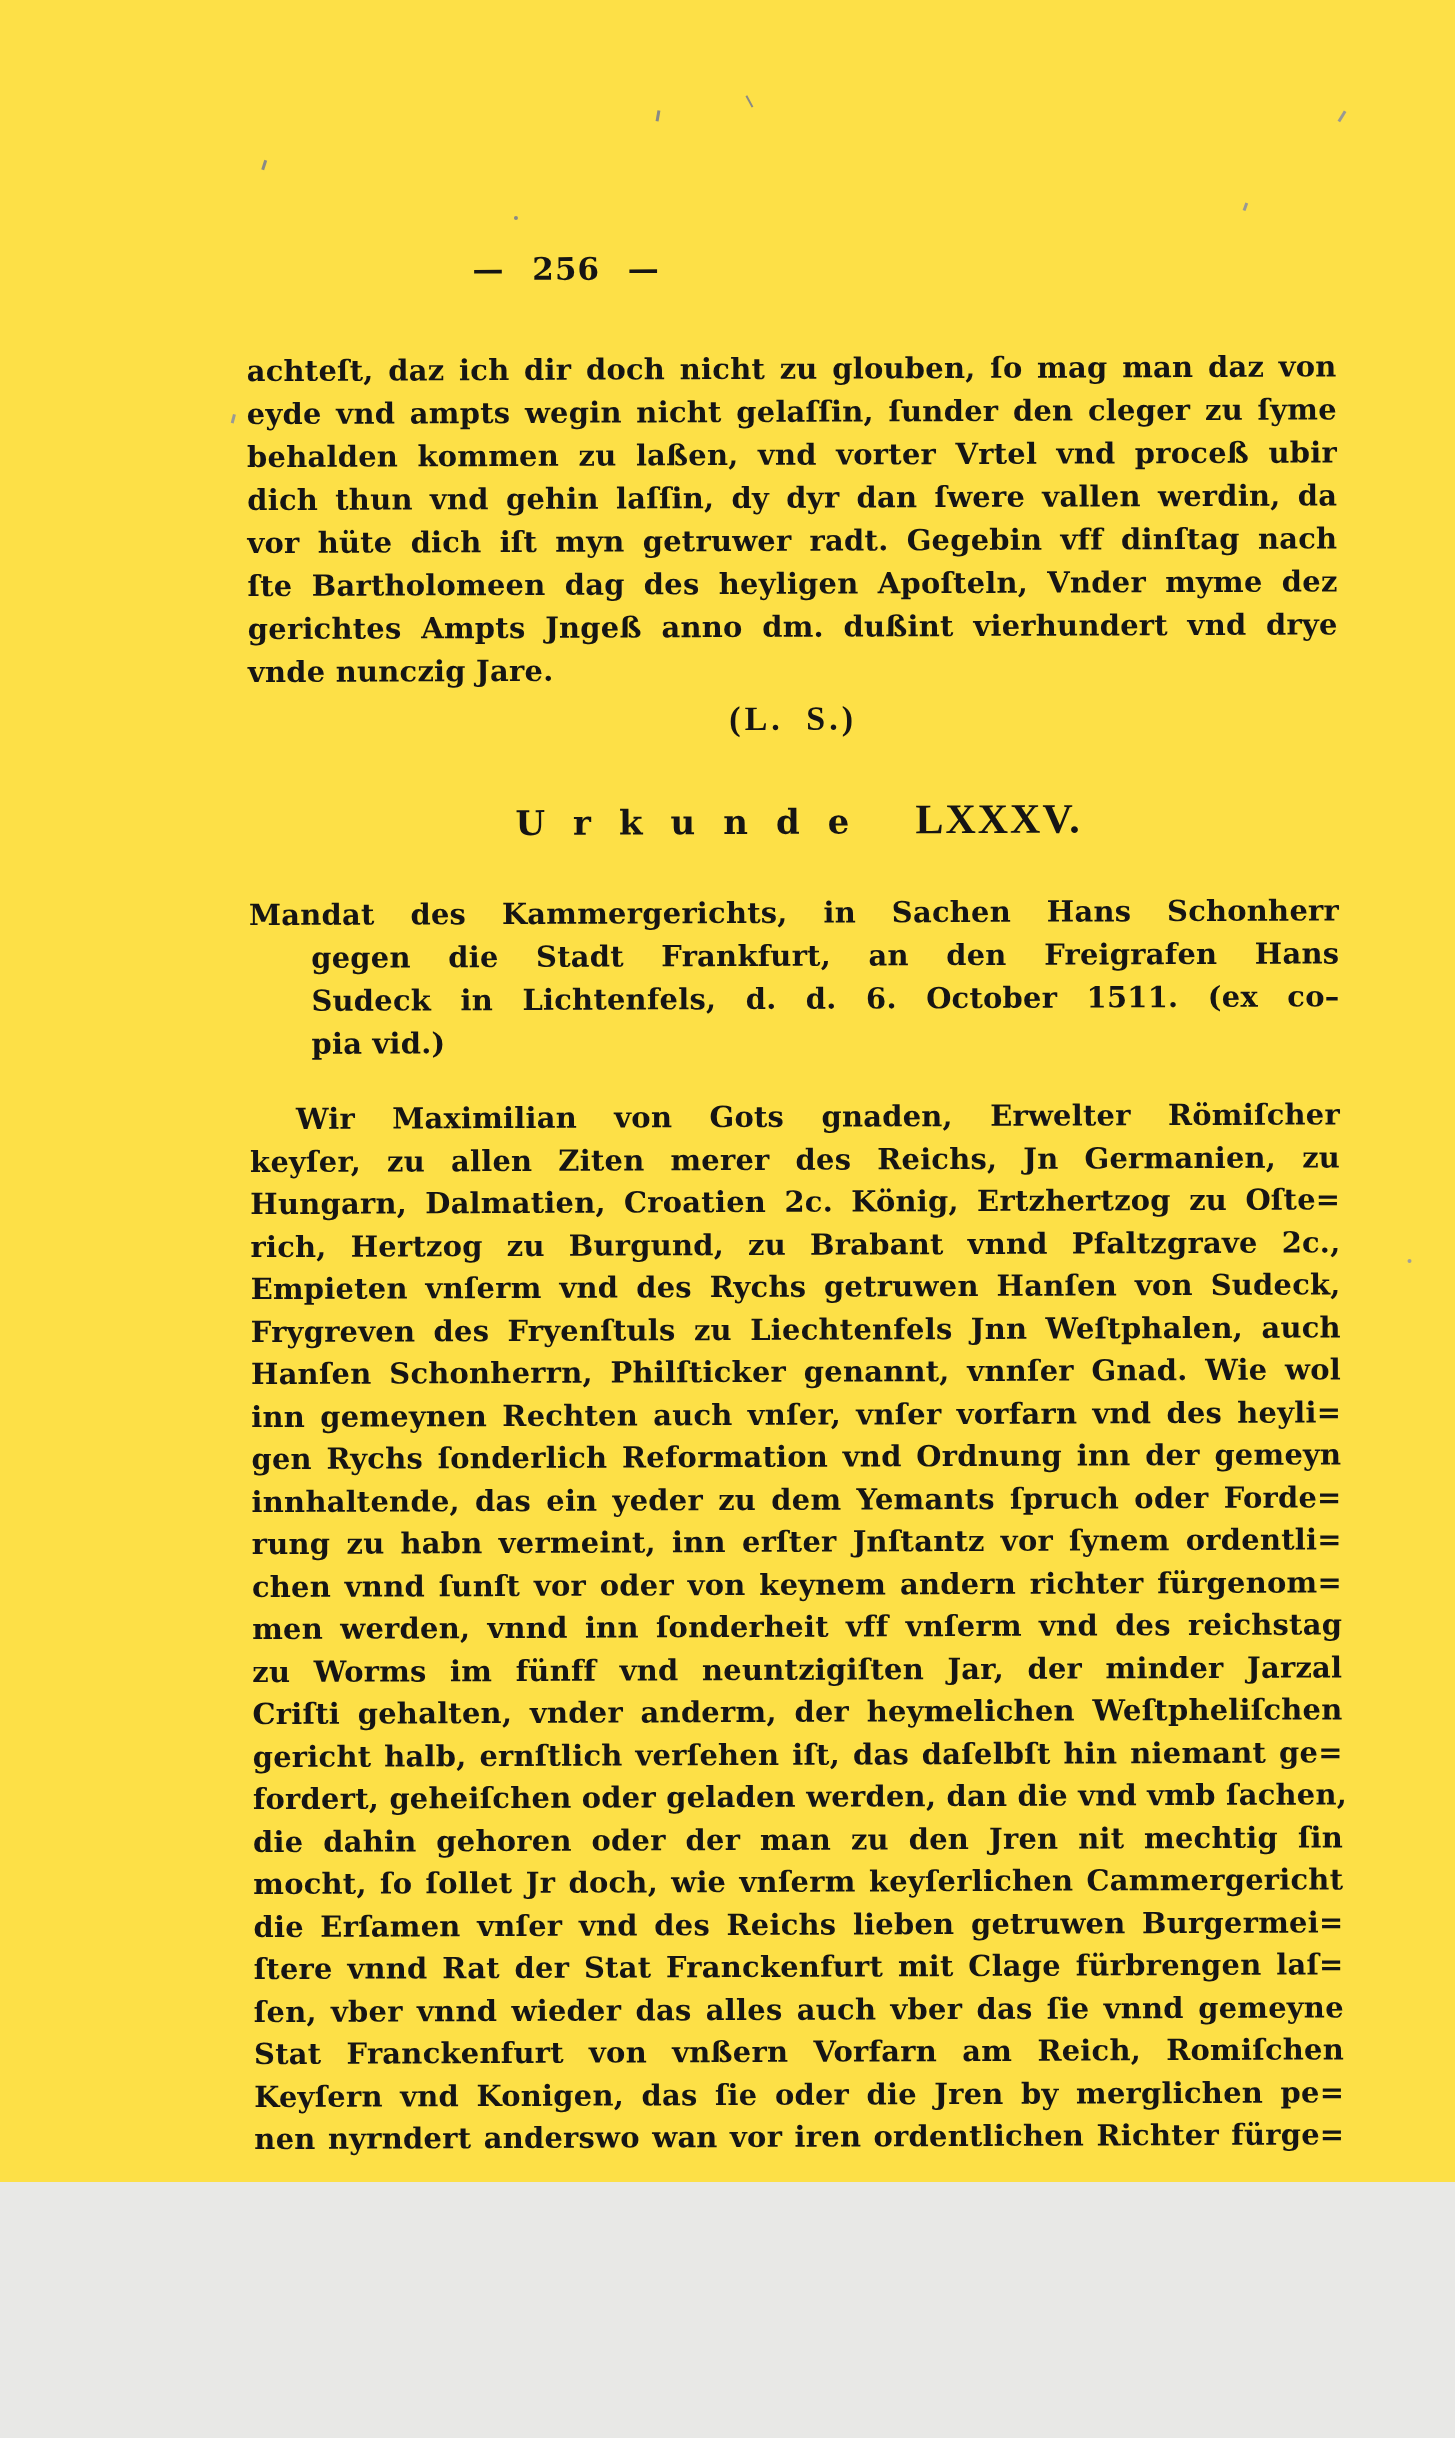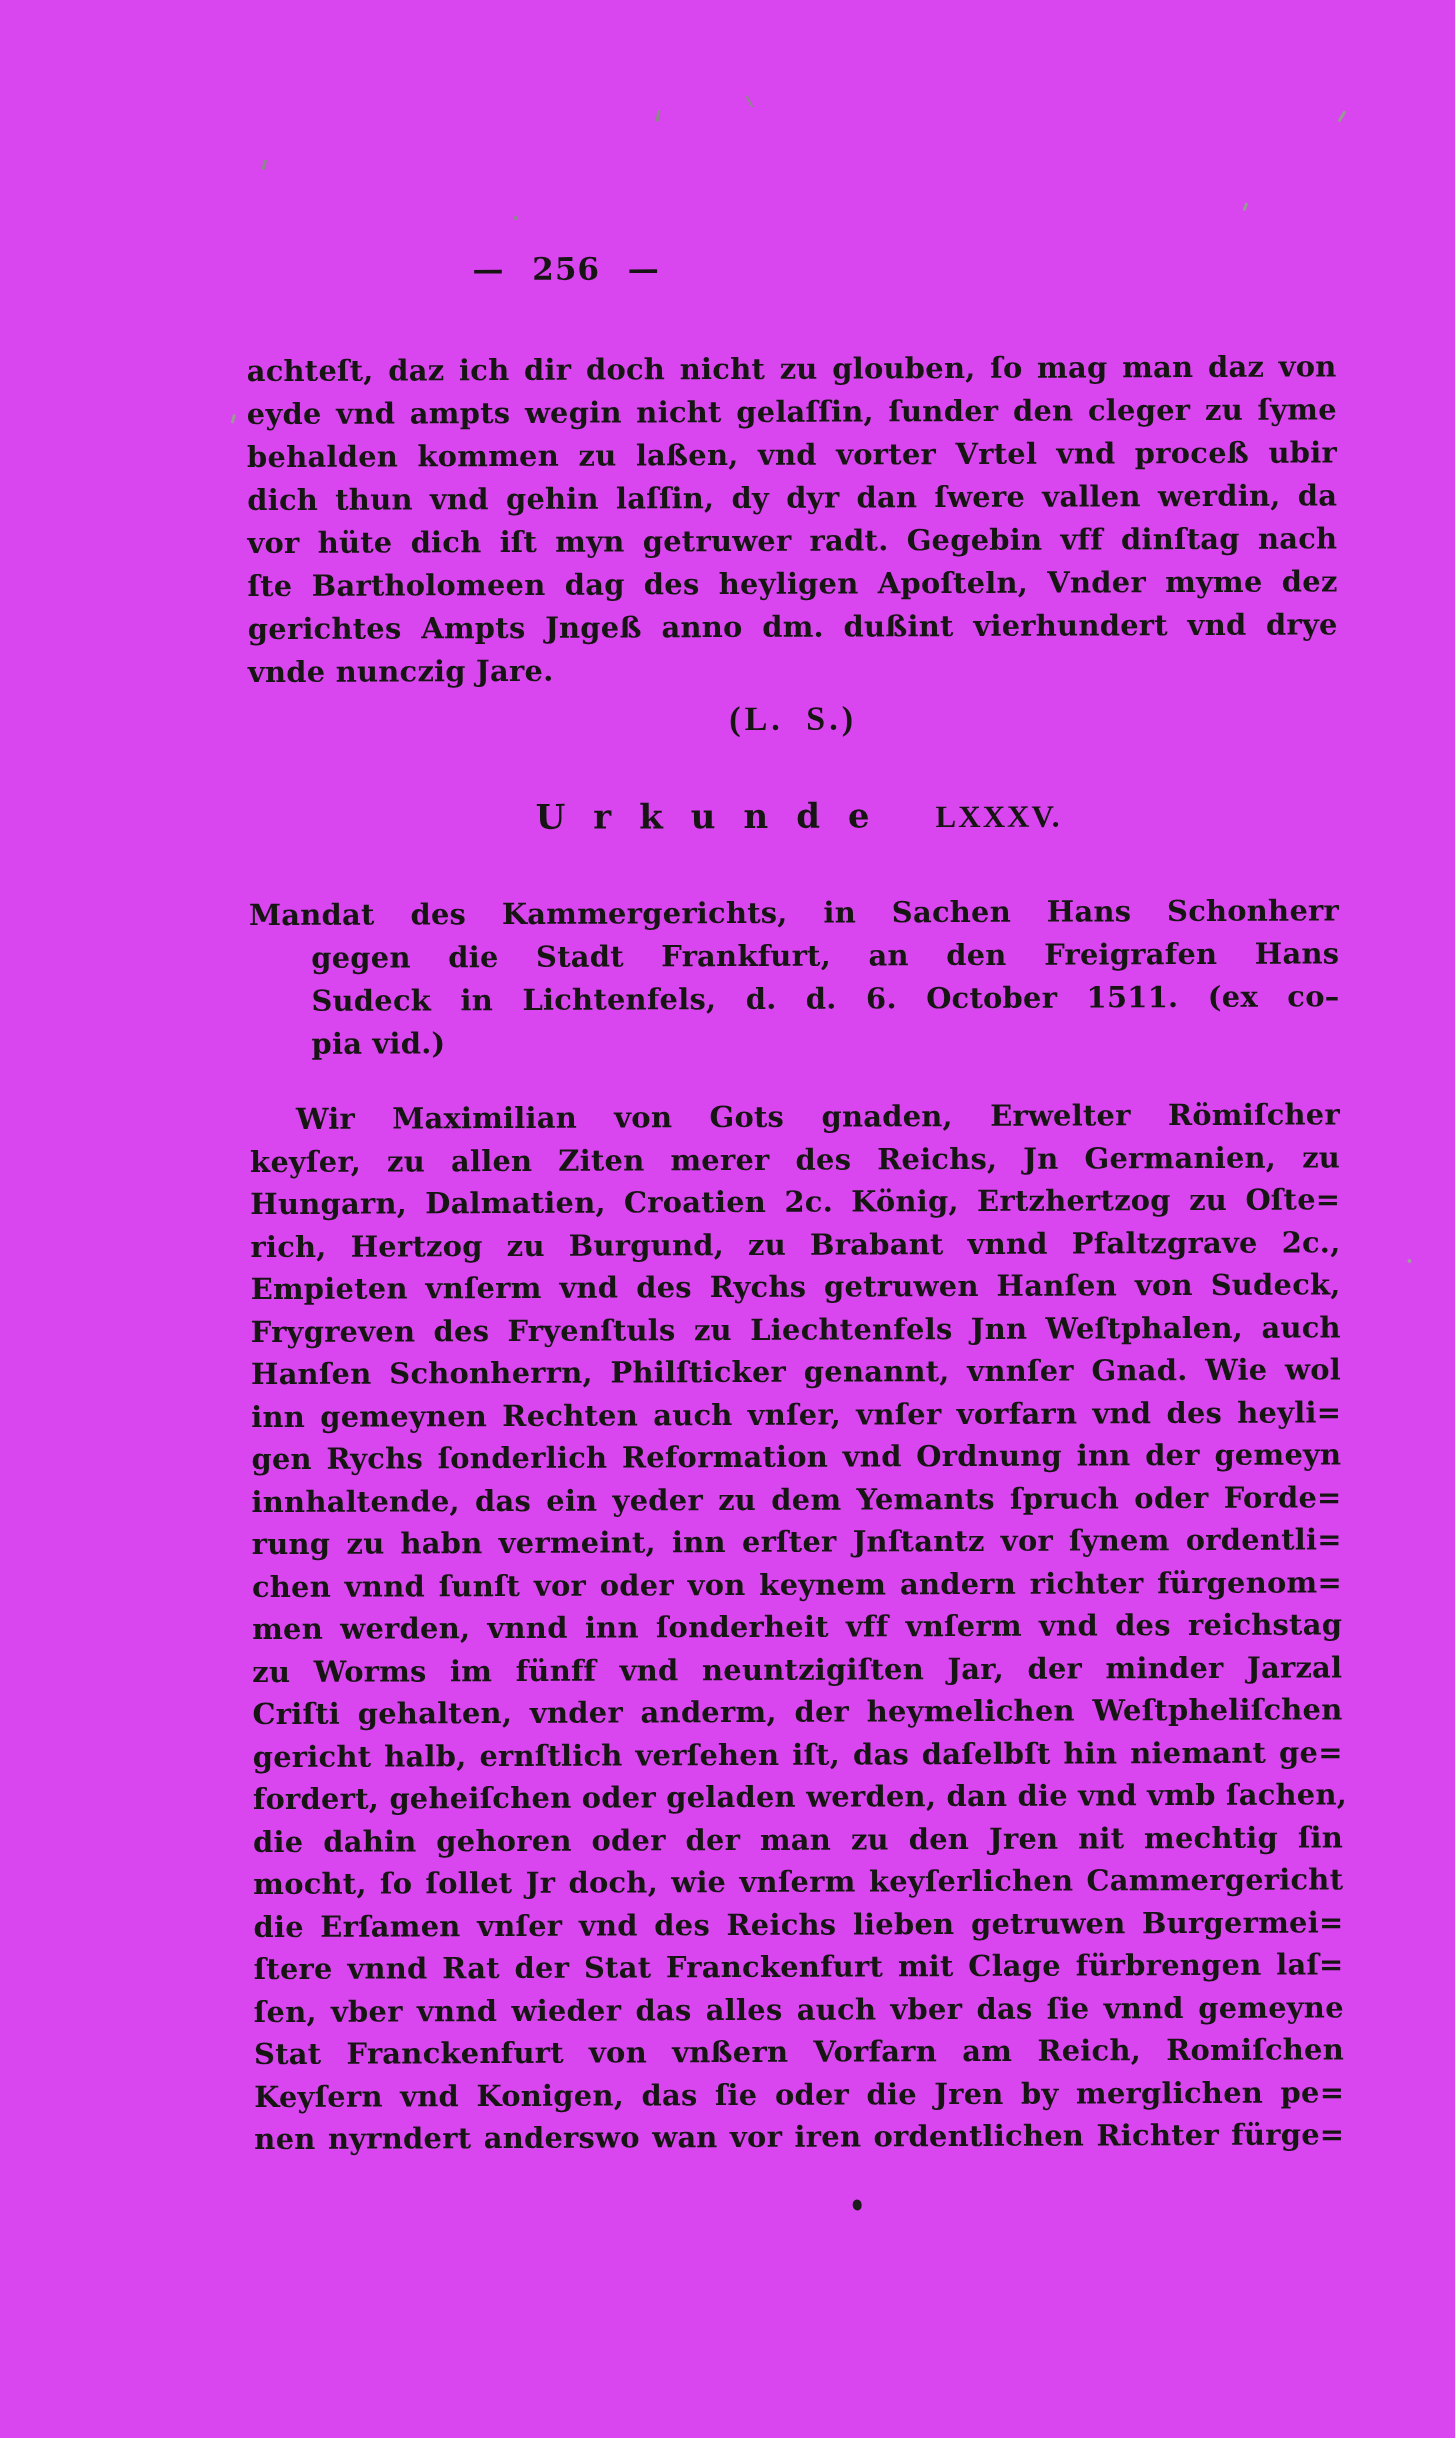--- a/index.html
+++ b/index.html
@@ -1,19 +1,19 @@
 <!DOCTYPE html>
 <html><head>
 <meta charset="utf-8">
 <style>
   html,body{margin:0;padding:0;background:#e8e8e6;}
   .page{
     position:relative;
-    width:1455px;height:2438px;
-    background:#d946ef;
+    width:1455px;height:2182px;
+    background:#fde047;
     overflow:hidden;
     font-family:"DejaVu Serif","Liberation Serif",serif;
     color:#161514;
   }
   .scan{
     position:absolute;left:0;top:0;width:1455px;height:2438px;
     transform:rotate(-0.25deg);
     transform-origin:50% 0;
   }
   
@@ -53,21 +53,21 @@
     position:absolute;left:245px;top:796px;width:1090px;
     display:flex;justify-content:center;align-items:baseline;gap:38px;
   }
   .heading .word{
     font-size:34px;font-weight:bold;
     letter-spacing:28px;
     padding-left:10px;
   }
   .heading .number{
     font-family:"Liberation Serif","DejaVu Serif",serif;
-    font-size:31px;font-weight:bold;letter-spacing:2px;
+    font-size:42px;font-weight:bold;letter-spacing:2px;
   }
   
   .ink-dot{
     position:absolute;left:843px;top:2200px;width:9px;height:11px;
     background:#1d1c1b;border-radius:50% 50% 45% 55%;
   }
   .artifact{position:absolute;background:#8a8a86;}
   .a1{left:262px;top:158px;width:3px;height:10px;transform:rotate(18deg);}
   .a2{left:513px;top:215px;width:4px;height:4px;border-radius:50%;}
   .a3{left:656px;top:110px;width:3px;height:11px;transform:rotate(10deg);}

